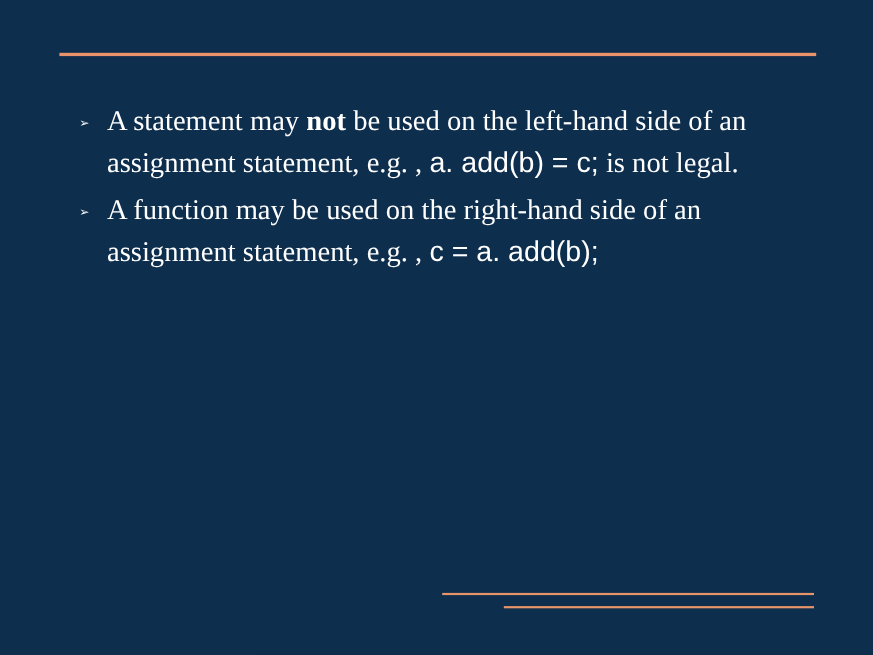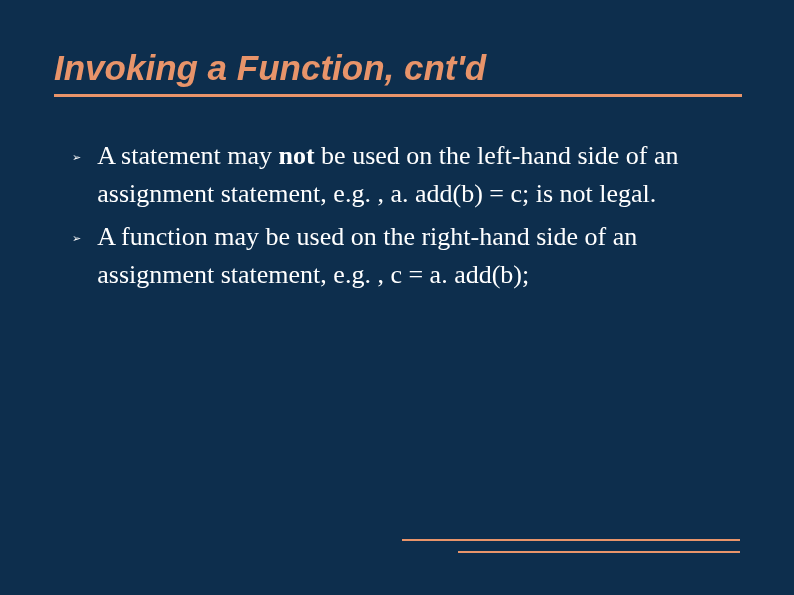--- a/index.html
+++ b/index.html
@@ -48,21 +48,21 @@
     flex-shrink: 0;
   }
   .bullet-text {
     font-size: 26px;
     line-height: 1.45;
     color: #ffffff;
     font-family: Georgia, 'Times New Roman', serif;
   }
   .bullet-text .bold { font-weight: bold; font-family: Liberation Serif, serif; }
   .bullet-text .code {
-    font-family: Liberation Serif, serif;
+    font-family: Liberation Sans, sans-serif;
   }
   .footer-lines {
     position: absolute;
     bottom: 42px;
     right: 54px;
     display: flex;
     flex-direction: column;
     align-items: flex-end;
     gap: 10px;
   }
@@ -74,21 +74,20 @@
   .footer-line-short {
     height: 2px;
     width: 282px;
     background: #e8946a;
   }
 </style>
 </head>
 <body>
 
 <div class="slide">
-  <h1 class="title">Invoking a Function, cnt'd</h1>
   <div class="title-underline"></div>
 
   <div class="content">
 
     <div class="bullet-item">
       <span class="bullet-marker">➢</span>
       <span class="bullet-text">
         <span> A statement may </span><span class="bold">not</span><span> be used on the left-hand side of an assignment statement, e.g. ,  </span><span class="code">a. add(b)  = c;</span><span>  is not legal.</span>
       </span>
     </div>

